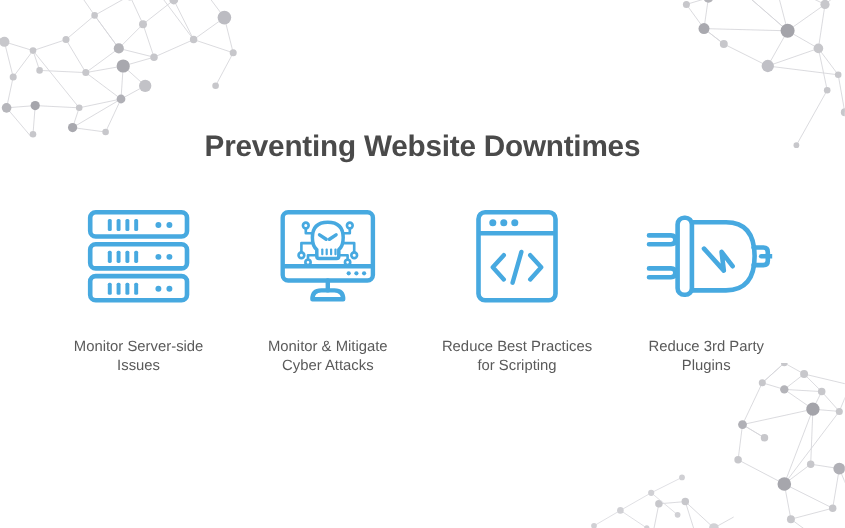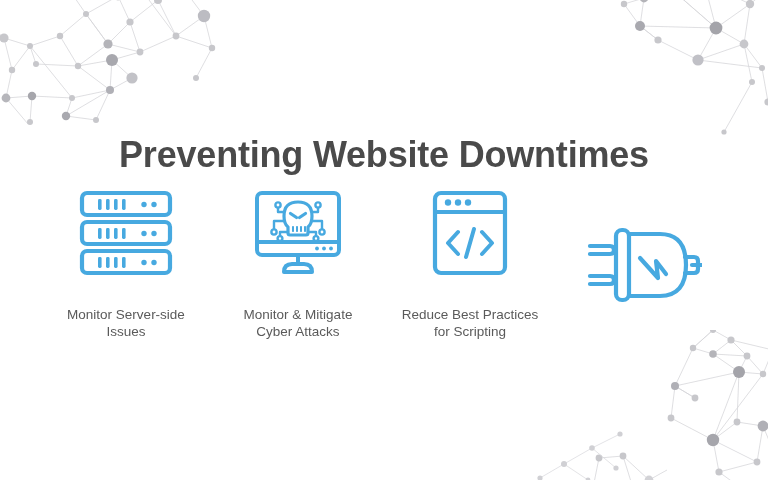--- a/index.html
+++ b/index.html
@@ -35,37 +35,37 @@
 
   
   .title-wrap {
     position: absolute;
     left: 0;
     top: 118px;
     width: 768px;
     text-align: center;
   }
   .title {
-    margin: 16px;
-    font-size: 36px;
+    margin: 0;
+    font-size: 27px;
     font-weight: bold;
     color: #4a4a4a;
     letter-spacing: -0.2px;
     font-family: "Liberation Sans", sans-serif;
   }
 
   
   .cards {
     position: absolute;
     left: 0;
     top: 190px;
     width: 768px;
     display: flex;
     justify-content: center;
-    align-items: center;
+    align-items: flex-start;
   }
   .card {
     width: 172px;
     display: flex;
     flex-direction: column;
     align-items: center;
   }
   .card-icon {
     height: 86px;
     display: flex;
@@ -377,16 +377,18 @@
 
             <path d="M47 12 L78 12 Q104 12 104 43 Q104 74 78 74 L47 74"></path>
 
             <path d="M103 35 L112 35 Q116 35 116 39 L116 47 Q116 51 112 51 L103 51"></path>
             <line x1="110" y1="43" x2="120" y2="43"></line>
 
             <polyline points="58,36 76,56 74,39 84,52"></polyline>
           </g>
         </svg>
       </div>
+      <div class="card-label">Reduce 3rd Party
+Plugins</div>
     </div>
 
   </div>
 </div>
 
 </body></html>

